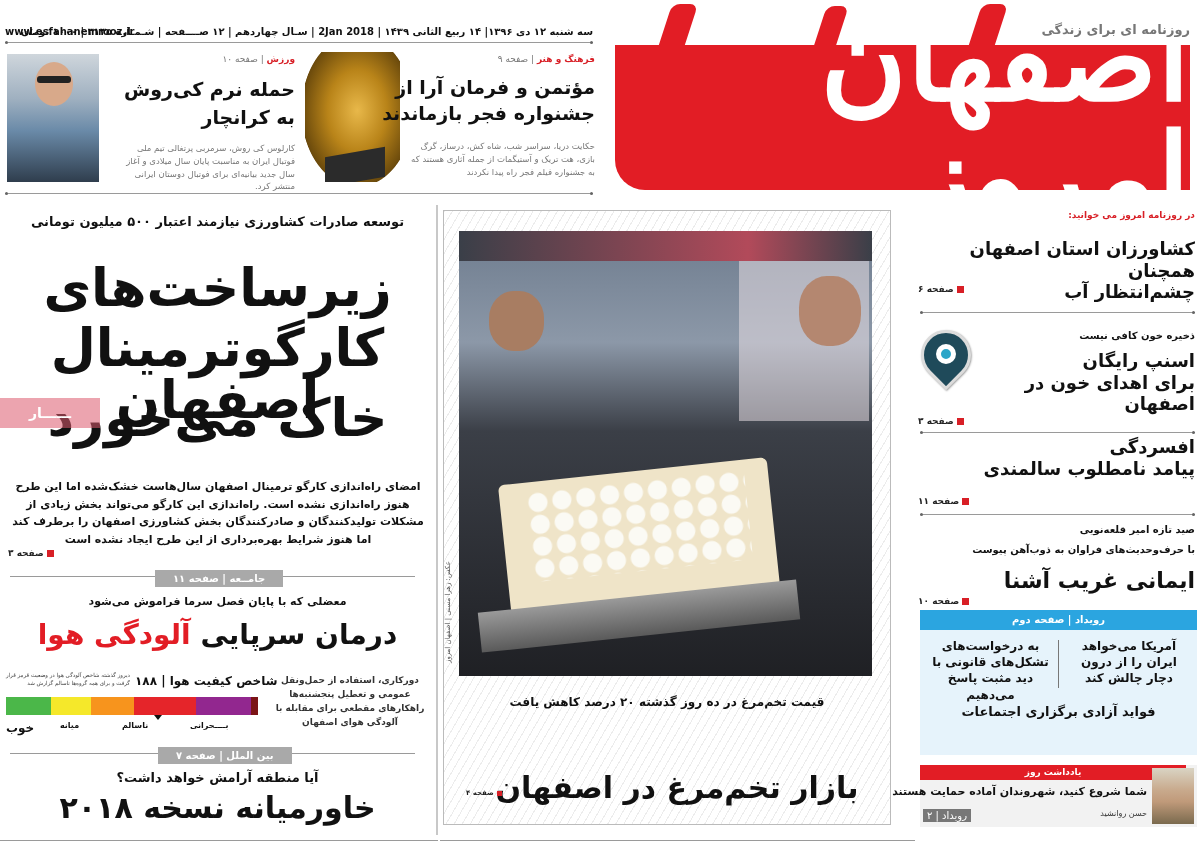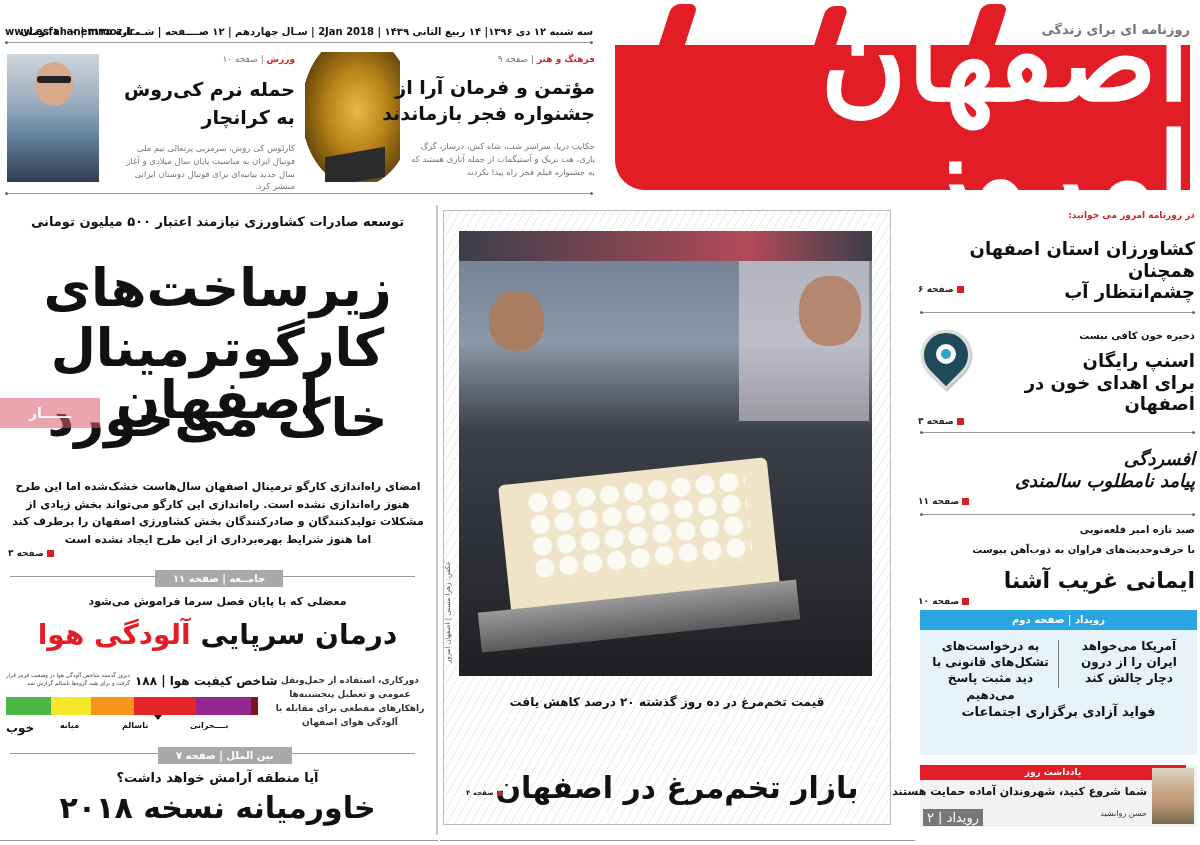--- a/index.html
+++ b/index.html
@@ -158,21 +158,21 @@
     <div class="abs" style="left:19px;top:16px;width:20px;height:20px;border-radius:50%;background:#2ba5c8;border:5px solid #fff;"></div>
   </div>
   <div class="abs bold" style="right:5px;top:130px;font-size:10px;">ذخیره خون کافی نیست</div>
   <div class="abs" style="right:5px;top:150px;width:220px;">
     <div class="hl" style="font-size:18px;">اسنپ رایگان</div>
     <div class="hl" style="font-size:18px;">برای اهدای خون در اصفهان</div>
   </div>
   <div class="abs pageref" style="left:3px;top:216px;"><span class="redsq"></span><span>صفحه ۳</span></div>
   <div class="rule dot-rule" style="left:5px;top:232px;width:275px;"></div>
 
-  <div class="abs" style="right:5px;top:248px;width:280px;font-style:italic;">
+  <div class="abs" style="right:5px;top:236px;width:280px;">
     <div class="hl" style="font-size:18px;">افسردگی</div>
     <div class="hl" style="font-size:18px;">پیامد نامطلوب سالمندی</div>
   </div>
   <div class="abs pageref" style="left:3px;top:296px;"><span class="redsq"></span><span>صفحه ۱۱</span></div>
   <div class="rule dot-rule" style="left:5px;top:314px;width:275px;"></div>
 
   <div class="abs bold" style="right:5px;top:324px;font-size:10px;">صید تازه امیر قلعه‌نویی</div>
   <div class="abs bold" style="right:5px;top:344px;font-size:10px;">با حرف‌وحدیث‌های فراوان به ذوب‌آهن پیوست</div>
   <div class="abs hl" style="right:5px;top:368px;font-size:22px;">ایمانی غریب آشنا</div>
   <div class="abs pageref" style="left:3px;top:396px;"><span class="redsq"></span><span>صفحه ۱۰</span></div>
@@ -183,15 +183,15 @@
     <div class="abs" style="left:138px;top:30px;width:1px;height:48px;background:#777;"></div>
     <div class="abs center hl" style="left:8px;top:28px;width:125px;font-size:12px;line-height:1.35;">به درخواست‌های تشکل‌های قانونی با دید مثبت پاسخ می‌دهیم</div>
     <div class="abs center hl" style="left:0;top:94px;width:277px;font-size:13px;">فواید آزادی برگزاری اجتماعات</div>
   </div>
 
   <div class="abs" style="left:5px;top:565px;width:277px;height:62px;background:#f2f2f2;">
     <div class="abs" style="left:0;top:0;width:266px;height:15px;background:#e21d25;color:#fff;font-size:9px;font-weight:bold;text-align:center;line-height:15px;">یادداشت روز</div>
     <div class="abs" style="right:3px;top:3px;width:42px;height:56px;background:linear-gradient(180deg,#d9d4c4 0%,#c8a98c 40%,#c09a7a 60%,#7a6a4e 100%);"></div>
     <div class="abs hl" style="right:50px;top:20px;font-size:11px;white-space:nowrap;">شما شروع کنید، شهروندان آماده حمایت هستند</div>
     <div class="abs" style="right:50px;top:44px;font-size:8px;color:#333;">حسن روانشید</div>
-    <div class="abs" style="left:3px;top:44px;background:#777;color:#fff;font-size:13px;padding:1px 4px;">رویداد | ۲</div>
+    <div class="abs" style="left:3px;top:44px;background:#777;color:#fff;font-size:10px;padding:1px 4px;">رویداد | ۲</div>
   </div>
 </div>
 
 </body></html>

